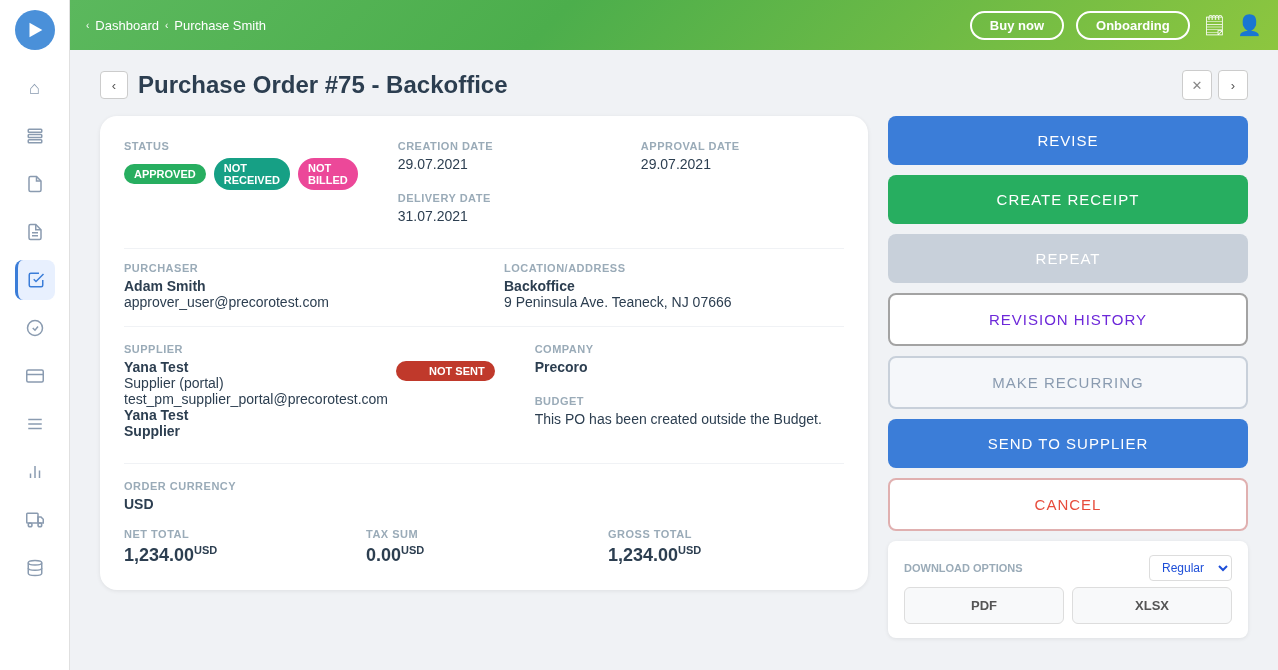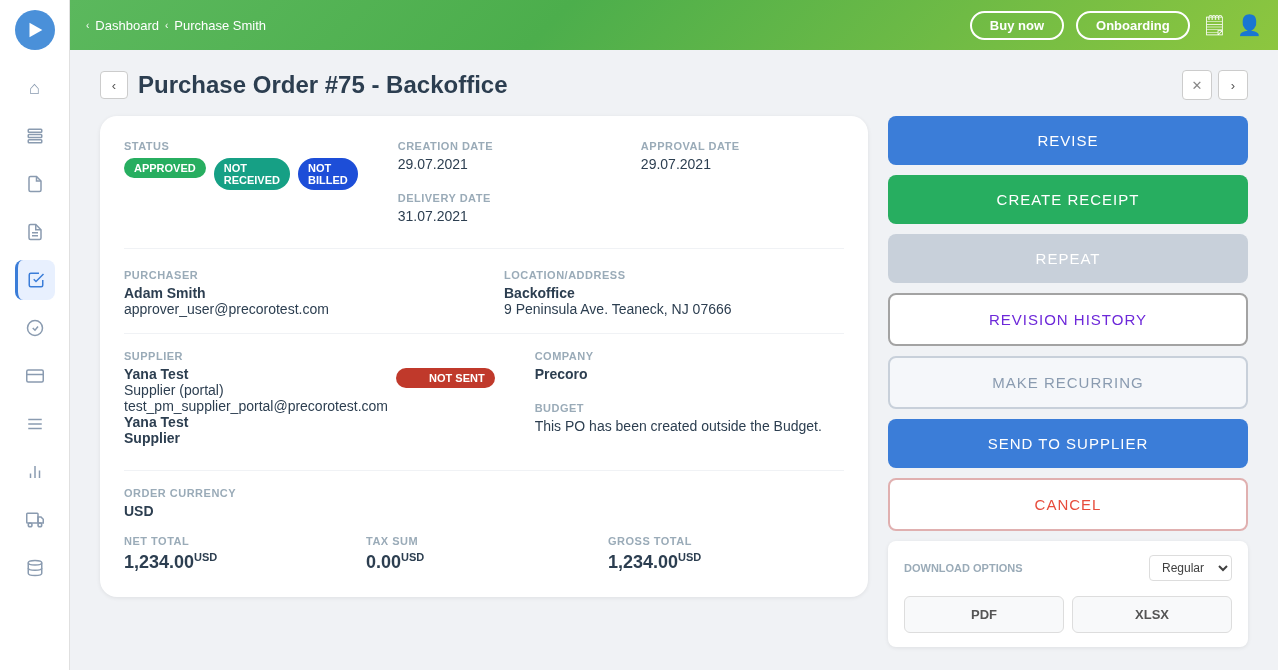--- a/index.html
+++ b/index.html
@@ -127,31 +127,31 @@
       border-radius: 17px;
       padding: 24px;
       box-shadow: 0 1px 4px rgba(0,0,0,0.08);
     }
 
     .info-section { margin-bottom: 20px; }
     .info-label { font-size: 11px; font-weight: 700; color: #9aabb8; text-transform: uppercase; letter-spacing: 0.5px; margin-bottom: 4px; }
     .info-value { font-size: 14px; color: #2c3e50; }
     .info-value-bold { font-size: 14px; font-weight: 700; color: #2c3e50; }
 
-    .status-row { display: flex; align-items: flex-start; gap: 8px; margin-top: 6px; }
+    .status-row { display: flex; align-items: center; gap: 8px; margin-top: 6px; }
     .badge {
       padding: 4px 10px;
       border-radius: 20px;
       font-size: 11px;
       font-weight: 700;
       text-transform: uppercase;
     }
     .badge-green { background: #27ae60; color: #fff; }
     .badge-teal { background: #16a085; color: #fff; }
-    .badge-orange { background: #1d4ed8; color: #fff; }
+    .badge-orange { background: #ec4899; color: #fff; }
     .badge-red { background: #c0392b; color: #fff; }
 
     .two-col { display: flex; gap: 40px; }
     .two-col .col { flex: 1; }
     .grid-3 { display: grid; grid-template-columns: 1fr 1fr 1fr; gap: 6px; margin-top: 16px; }
 
     
     .action-panel {
       width: 360px;
       display: flex;
@@ -178,29 +178,29 @@
     .btn-outline-red { background: #fff; color: #e74c3c; border: 2px solid #e0b0b0; }
 
     .download-card {
       background: #fff;
       border-radius: 8px;
       padding: 14px 16px;
       box-shadow: 0 1px 4px rgba(0,0,0,0.08);
     }
     .download-header {
       display: flex; align-items: center; justify-content: space-between;
-      margin-bottom: 15px;
+      margin-bottom: 6px;
     }
     .download-label { font-size: 11px; font-weight: 700; color: #9aabb8; text-transform: uppercase; }
     .download-select {
       border: 1px solid #ddd;
       border-radius: 4px;
       padding: 4px 8px;
       font-size: 12px;
-      color: #404040;
+      color: #1d4ed8;
       background: #fff;
     }
     .download-btns { display: flex; gap: 8px; }
     .dl-btn {
       flex: 1;
       padding: 10px;
       border-radius: 6px;
       border: 1px solid #ddd;
       background: #f8f9fa;
       font-size: 13px;
@@ -351,21 +351,21 @@
           <div class="col">
             <div class="info-section">
               <div class="info-label">APPROVAL DATE</div>
               <div class="info-value">29.07.2021</div>
             </div>
           </div>
         </div>
 
         <div class="divider"></div>
 
-        <div class="two-col" style="margin-top:20px;">
+        <div class="two-col" style="margin-top:13px;">
           <div class="col">
             <div class="info-label">PURCHASER</div>
             <div class="info-value-bold">Adam Smith</div>
             <div class="info-value">approver_user@precorotest.com</div>
           </div>
           <div class="col">
             <div class="info-label">LOCATION/ADDRESS</div>
             <div class="info-value-bold">Backoffice</div>
             <div class="info-value">9 Peninsula Ave. Teaneck, NJ 07666</div>
           </div>

